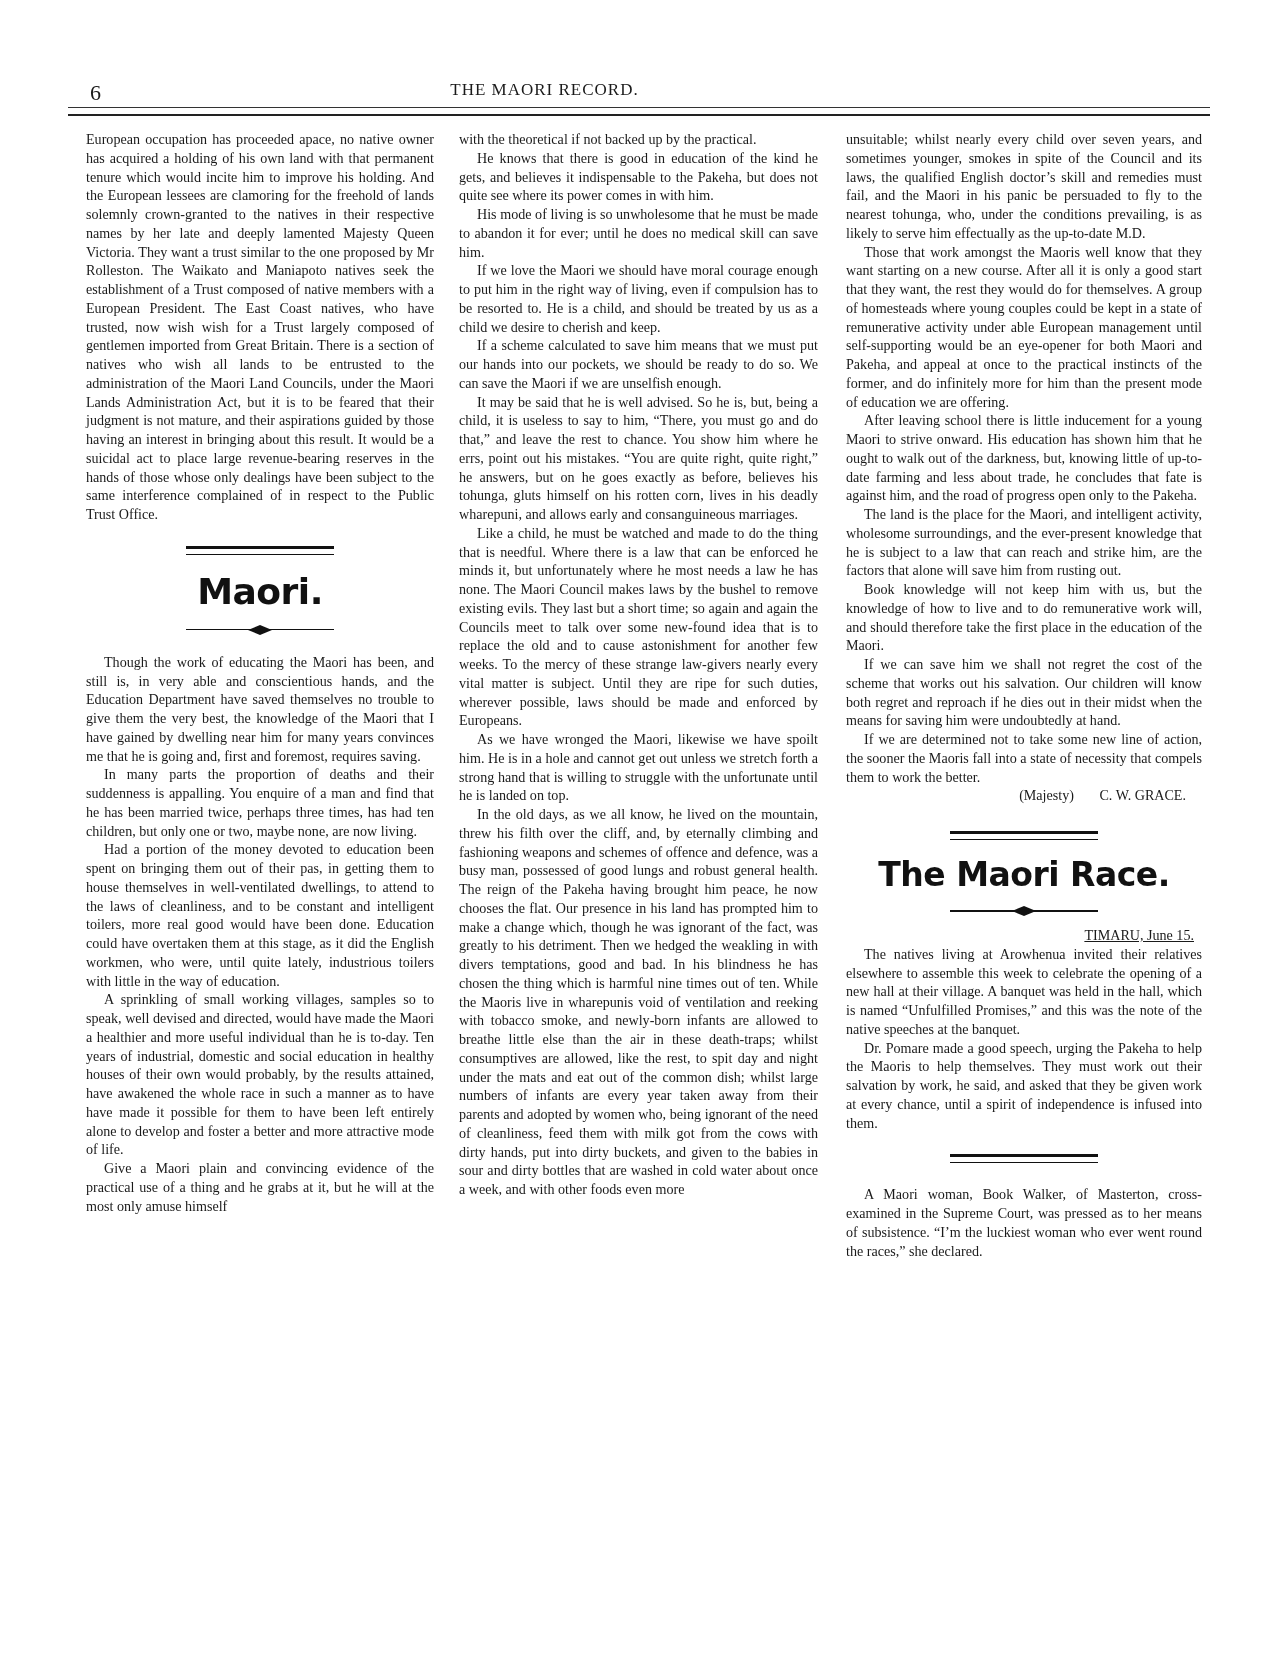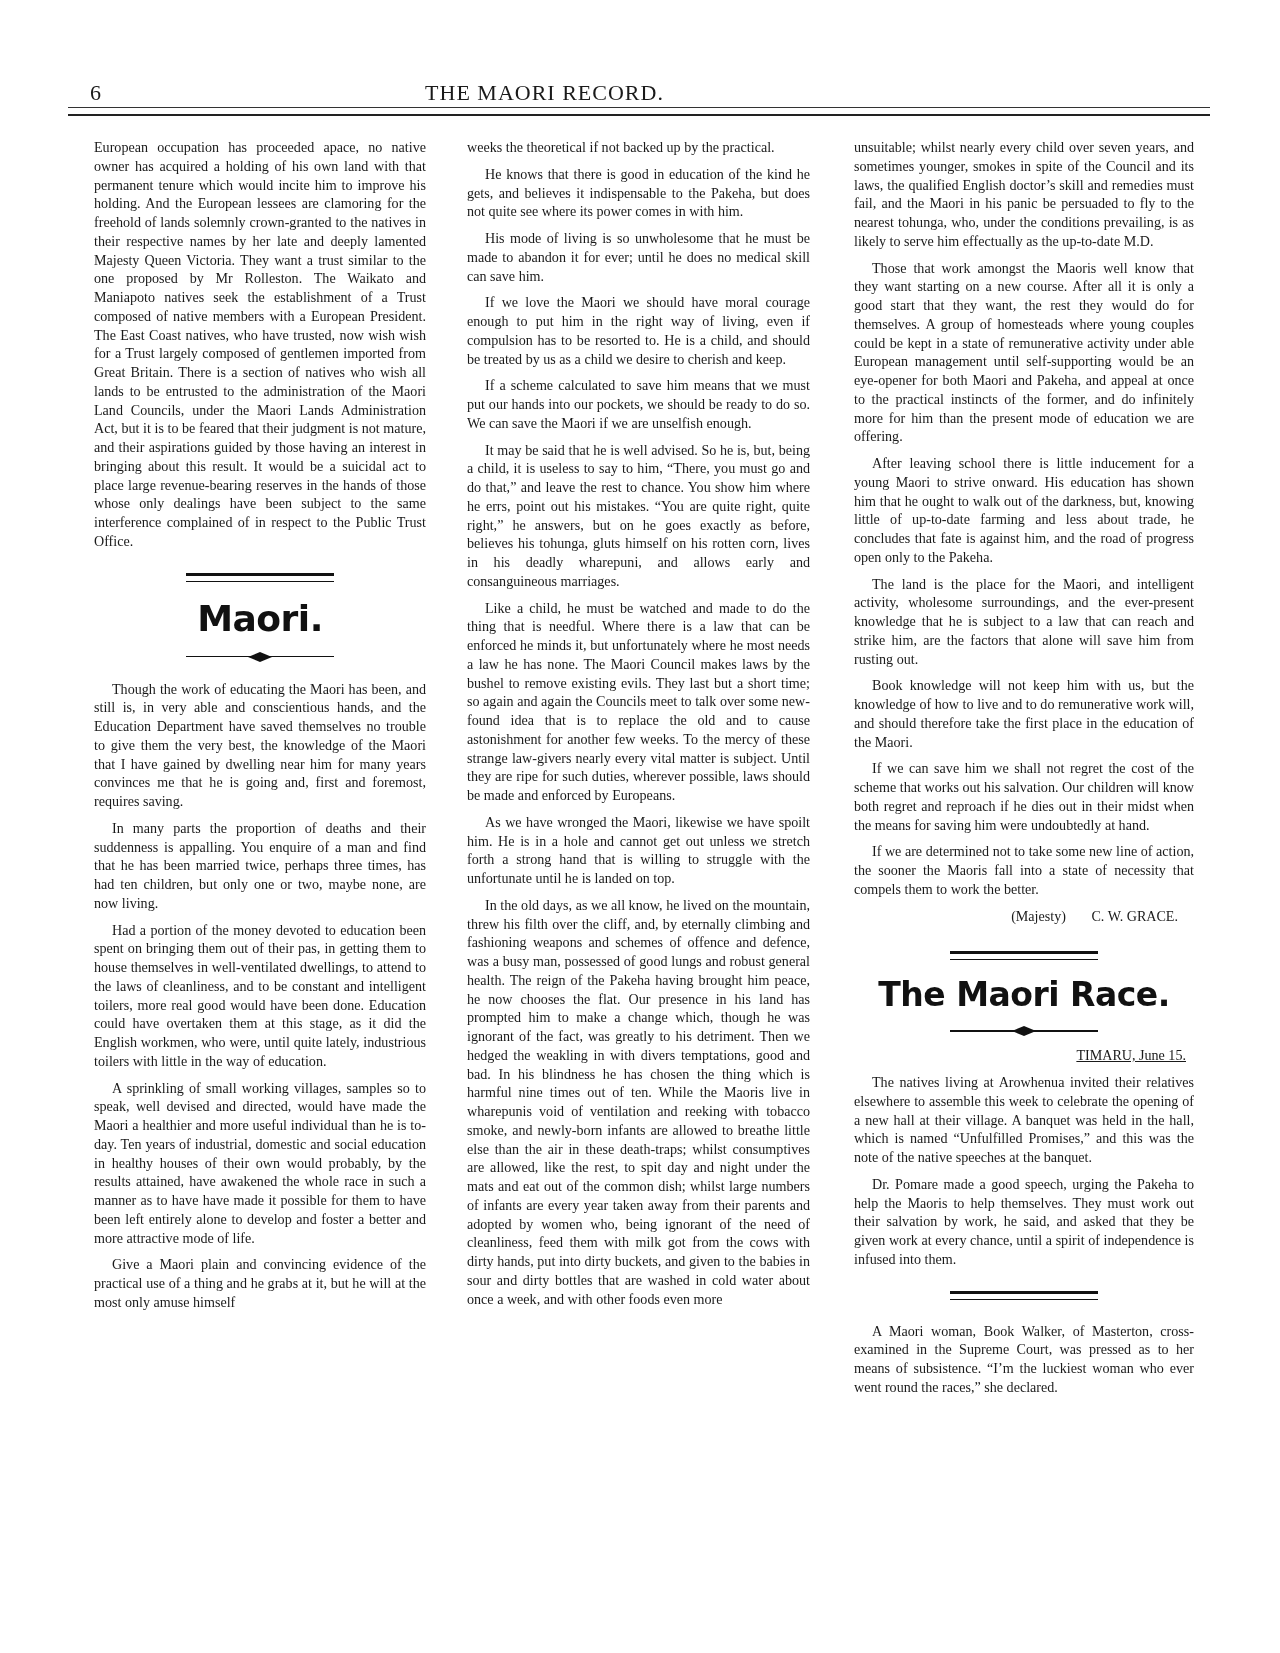--- a/index.html
+++ b/index.html
@@ -1,24 +1,24 @@
 <!DOCTYPE html>
 <html><head>
   <meta charset="utf-8">
   <style>
     html, body { margin: 0; padding: 0; background: #ffffff; }
     body { width: 1280px; height: 1653px; position: relative; overflow: hidden; color: #1a1a1a; font-family: "Liberation Serif", "DejaVu Serif", serif; }
     .page-number { position: absolute; left: 90px; top: 80px; font-size: 22px; }
-    .running-head { position: absolute; left: 0; width: 1089px; top: 80px; text-align: center; font-size: 22px; letter-spacing: 1px; }
+    .running-head { position: absolute; left: 0; width: 1089px; top: 80px; text-align: center; font-size: 17px; letter-spacing: 1px; }
     .head-rule { position: absolute; left: 68px; width: 1142px; top: 107px; height: 6px; border-top: 1.5px solid #333; border-bottom: 2px solid #222; }
     .column { position: absolute; top: 130px; font-size: 14.1px; line-height: 18.75px; text-align: justify; }
     .col-1 { left: 86px; width: 348px; }
     .col-2 { left: 459px; width: 359px; }
     .col-3 { left: 846px; width: 356px; }
-    .column p { margin: 8px; text-indent: 18px; hyphens: manual; }
+    .column p { margin: 0; text-indent: 18px; hyphens: manual; }
     .column p.noindent { text-indent: 0; }
     .divider-double { margin: 14px auto 0 auto; width: 148px; height: 5px; border-top: 3px solid #111; border-bottom: 1.5px solid #111; }
     .headline { font-family: "DejaVu Sans", "Liberation Sans", sans-serif; font-weight: bold; text-align: center; color: #111; }
     .headline-decline { font-size: 36px; line-height: 50px; margin-top: 12px; letter-spacing: -0.5px; }
     .headline-race { font-size: 33px; line-height: 46px; margin-top: 12px; letter-spacing: -0.5px; }
     .divider-ornament { position: relative; margin: 8px auto 18px auto; width: 148px; height: 10px; }
     .divider-ornament .line { position: absolute; left: 0; right: 0; top: 4px; height: 1.5px; background: #111; }
     .divider-ornament .diamond { position: absolute; left: 62px; top: 0; width: 24px; height: 10px; }
     .signature { text-align: right; margin-top: 10px; padding-right: 16px; text-indent: 0; }
     .signature .signed-label { margin-right: 22px; }
@@ -46,21 +46,21 @@
       </svg>
   </div>
   <p>Though the work of educating the Maori has been, and still is, in very able and conscientious hands, and the Education Department have saved themselves no trouble to give them the very best, the knowledge of the Maori that I have gained by dwelling near him for many years convinces me that he is going and, first and foremost, requires saving.</p>
   <p>In many parts the proportion of deaths and their suddenness is appalling. You enquire of a man and find that he has been married twice, perhaps three times, has had ten children, but only one or two, maybe none, are now living.</p>
   <p>Had a portion of the money devoted to education been spent on bringing them out of their pas, in getting them to house themselves in well-ventilated dwellings, to attend to the laws of cleanliness, and to be constant and intelligent toilers, more real good would have been done. Education could have overtaken them at this stage, as it did the English workmen, who were, until quite lately, industrious toilers with little in the way of education.</p>
   <p>A sprinkling of small working villages, samples so to speak, well devised and directed, would have made the Maori a healthier and more useful individual than he is to-day. Ten years of industrial, domestic and social education in healthy houses of their own would probably, by the results attained, have awakened the whole race in such a manner as to have have made it possible for them to have been left entirely alone to develop and foster a better and more attractive mode of life.</p>
   <p>Give a Maori plain and convincing evidence of the practical use of a thing and he grabs at it, but he will at the most only amuse himself</p>
 </div>
 
 <div class="column col-2">
-  <p class="noindent">weeks the theoretical if not backed up by the practical.</p>
+  <p class="noindent">with the theoretical if not backed up by the practical.</p>
   <p>He knows that there is good in education of the kind he gets, and believes it indispensable to the Pakeha, but does not quite see where its power comes in with him.</p>
   <p>His mode of living is so unwholesome that he must be made to abandon it for ever; until he does no medical skill can save him.</p>
   <p>If we love the Maori we should have moral courage enough to put him in the right way of living, even if compulsion has to be resorted to. He is a child, and should be treated by us as a child we desire to cherish and keep.</p>
   <p>If a scheme calculated to save him means that we must put our hands into our pockets, we should be ready to do so. We can save the Maori if we are unselfish enough.</p>
   <p>It may be said that he is well advised. So he is, but, being a child, it is useless to say to him, “There, you must go and do that,” and leave the rest to chance. You show him where he errs, point out his mistakes. “You are quite right, quite right,” he answers, but on he goes exactly as before, believes his tohunga, gluts himself on his rotten corn, lives in his deadly wharepuni, and allows early and consanguineous marriages.</p>
   <p>Like a child, he must be watched and made to do the thing that is needful. Where there is a law that can be enforced he minds it, but unfortunately where he most needs a law he has none. The Maori Council makes laws by the bushel to remove existing evils. They last but a short time; so again and again the Councils meet to talk over some new-found idea that is to replace the old and to cause astonishment for another few weeks. To the mercy of these strange law-givers nearly every vital matter is subject. Until they are ripe for such duties, wherever possible, laws should be made and enforced by Europeans.</p>
   <p>As we have wronged the Maori, likewise we have spoilt him. He is in a hole and cannot get out unless we stretch forth a strong hand that is willing to struggle with the unfortunate until he is landed on top.</p>
   <p>In the old days, as we all know, he lived on the mountain, threw his filth over the cliff, and, by eternally climbing and fashioning weapons and schemes of offence and defence, was a busy man, possessed of good lungs and robust general health. The reign of the Pakeha having brought him peace, he now chooses the flat. Our presence in his land has prompted him to make a change which, though he was ignorant of the fact, was greatly to his detriment. Then we hedged the weakling in with divers temptations, good and bad. In his blindness he has chosen the thing which is harmful nine times out of ten. While the Maoris live in wharepunis void of ventilation and reeking with tobacco smoke, and newly-born infants are allowed to breathe little else than the air in these death-traps; whilst consumptives are allowed, like the rest, to spit day and night under the mats and eat out of the common dish; whilst large numbers of infants are every year taken away from their parents and adopted by women who, being ignorant of the need of cleanliness, feed them with milk got from the cows with dirty hands, put into dirty buckets, and given to the babies in sour and dirty bottles that are washed in cold water about once a week, and with other foods even more</p>
 </div>
 

